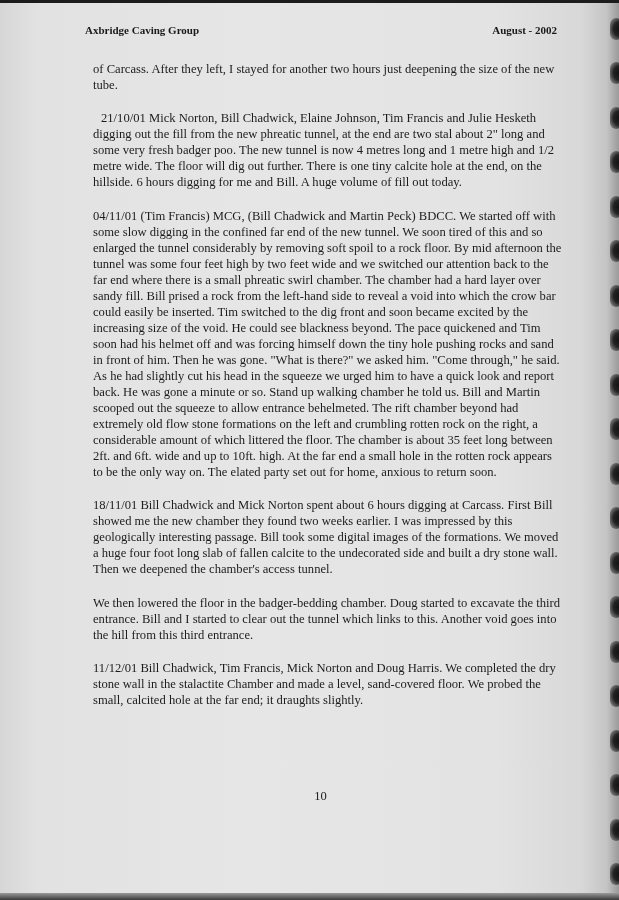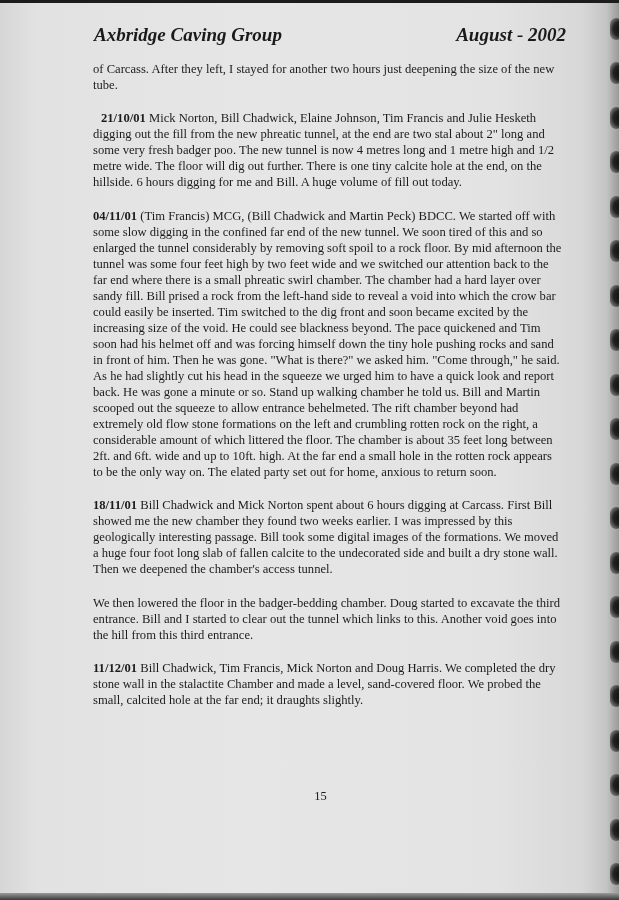--- a/index.html
+++ b/index.html
@@ -34,45 +34,44 @@
     .binding-hole {
       position: absolute;
       left: 610px;
       width: 12px;
       height: 22px;
       border-radius: 6px;
       background: radial-gradient(ellipse at 80% 50%, #111 0%, #222 45%, rgba(60,60,60,0.6) 75%, rgba(120,120,120,0) 100%);
     }
     .header {
       position: absolute;
-      left: 94px;
+      left: 85px;
       top: 24px;
       width: 472px;
       height: 22px;
       font-family: "Liberation Serif", serif;
       font-weight: bold;
-      font-size: 19px;
+      font-size: 11px;
       color: #1a1a1a;
-      font-style: italic;
     }
     .header .title { position: absolute; left: 0; top: 0; }
     .header .date { position: absolute; right: 0; top: 0; }
     .body-text {
       position: absolute;
       left: 93px;
       top: 61px;
       width: 470px;
       font-family: "Liberation Serif", serif;
       font-size: 12.6px;
       line-height: 16px;
       color: #1c1c1c;
     }
     .para { margin: 0 0 17.4px 0; }
     .para.indent { text-indent: 8px; }
-    .date-tag { font-weight: bold; text-align: right; }
+    .date-tag { font-weight: normal; text-align: right; }
     .page-number {
       position: absolute;
       left: 0;
       width: 619px;
       top: 789px;
       text-align: center;
       font-family: "Liberation Serif", serif;
       font-size: 12.5px;
       color: #1c1c1c;
       padding-left: 22px;
@@ -125,16 +124,16 @@
       <span class="date-tag">18/11/01</span><span>  Bill Chadwick and Mick Norton spent about 6 hours digging at Carcass.  First Bill showed me the new chamber they found two weeks earlier.  I was impressed by this geologically interesting passage.  Bill took some digital images of the formations.  We moved a huge four foot long slab of fallen calcite to the undecorated side and built a dry stone wall.  Then we deepened the chamber's access tunnel.</span>
     </p>
     <p class="para">
       <span>We then lowered the floor in the badger-bedding chamber.  Doug started to excavate the third entrance.  Bill and I started to clear out the tunnel which links to this.  Another  void goes into the hill from this third entrance.</span>
     </p>
     <p class="para">
       <span class="date-tag">11/12/01</span><span>  Bill Chadwick, Tim Francis, Mick Norton and Doug Harris.  We completed the dry stone wall in the stalactite Chamber and made a level, sand-covered floor.  We probed the small, calcited hole  at the far end; it draughts slightly.</span>
     </p>
   </div>
 
-  <div class="page-number">15</div>
+  <div class="page-number">10</div>
 
   <div class="bottom-edge"></div>
 </div>
 
 </body></html>

